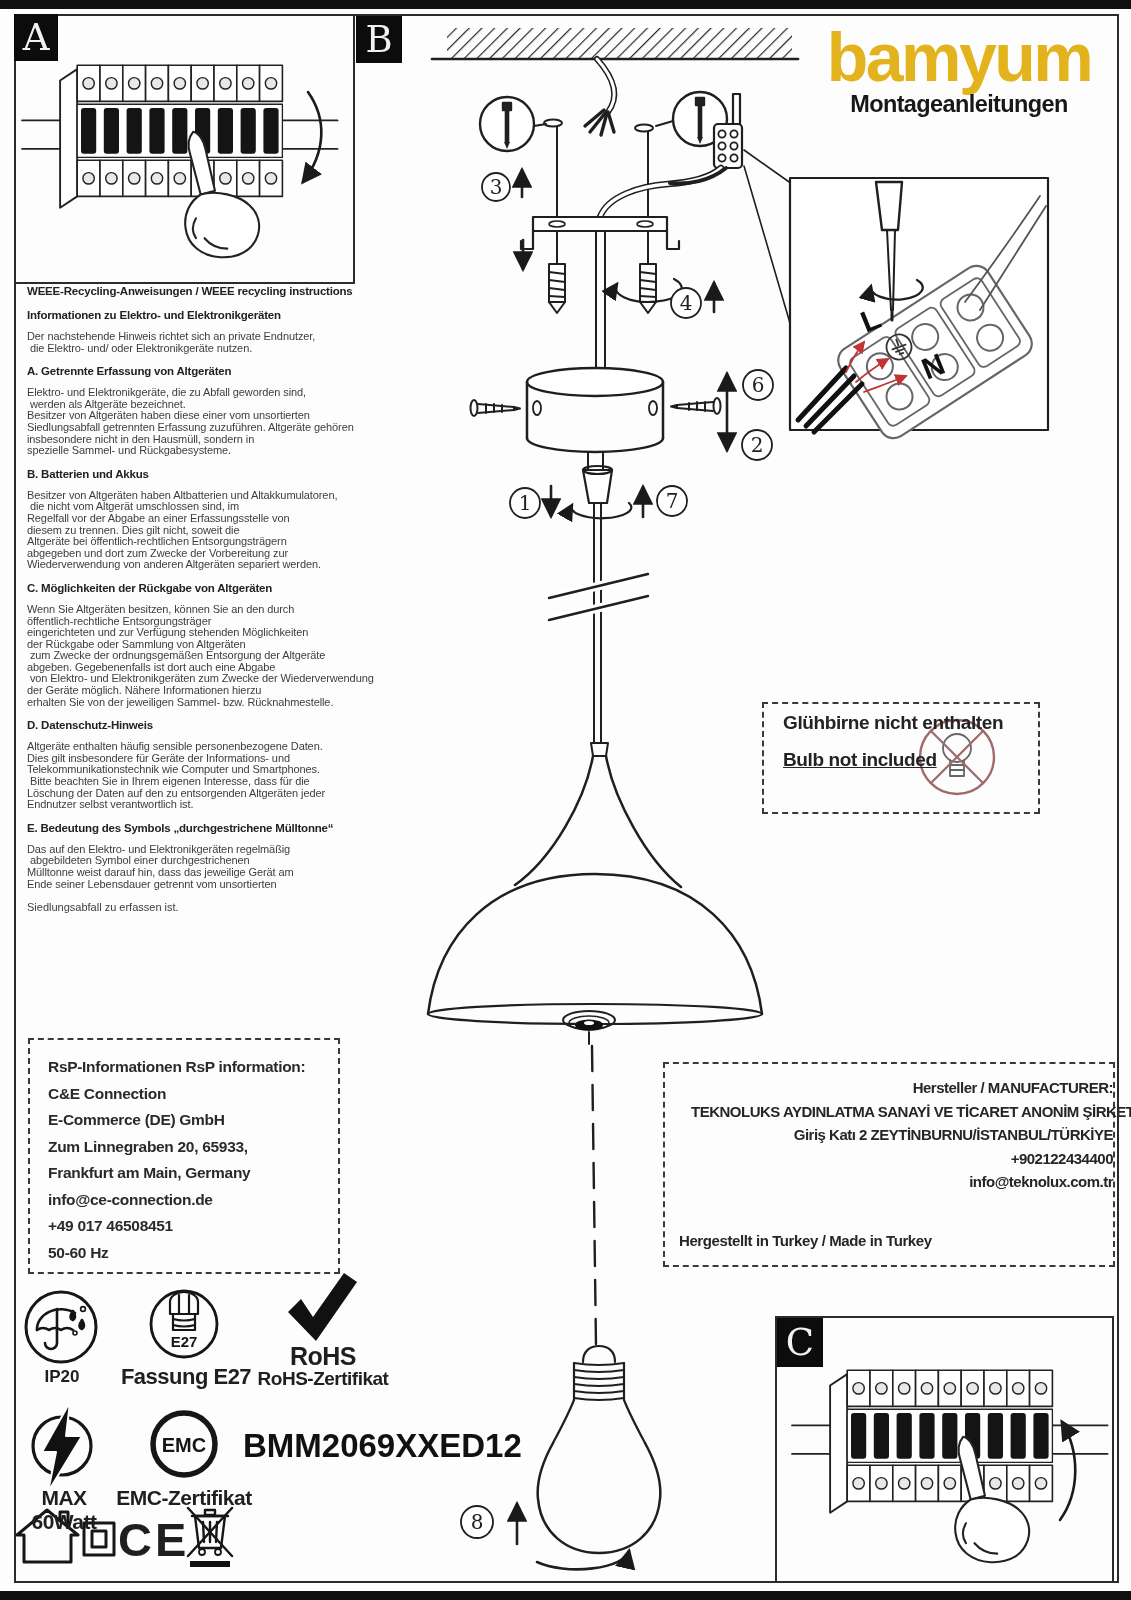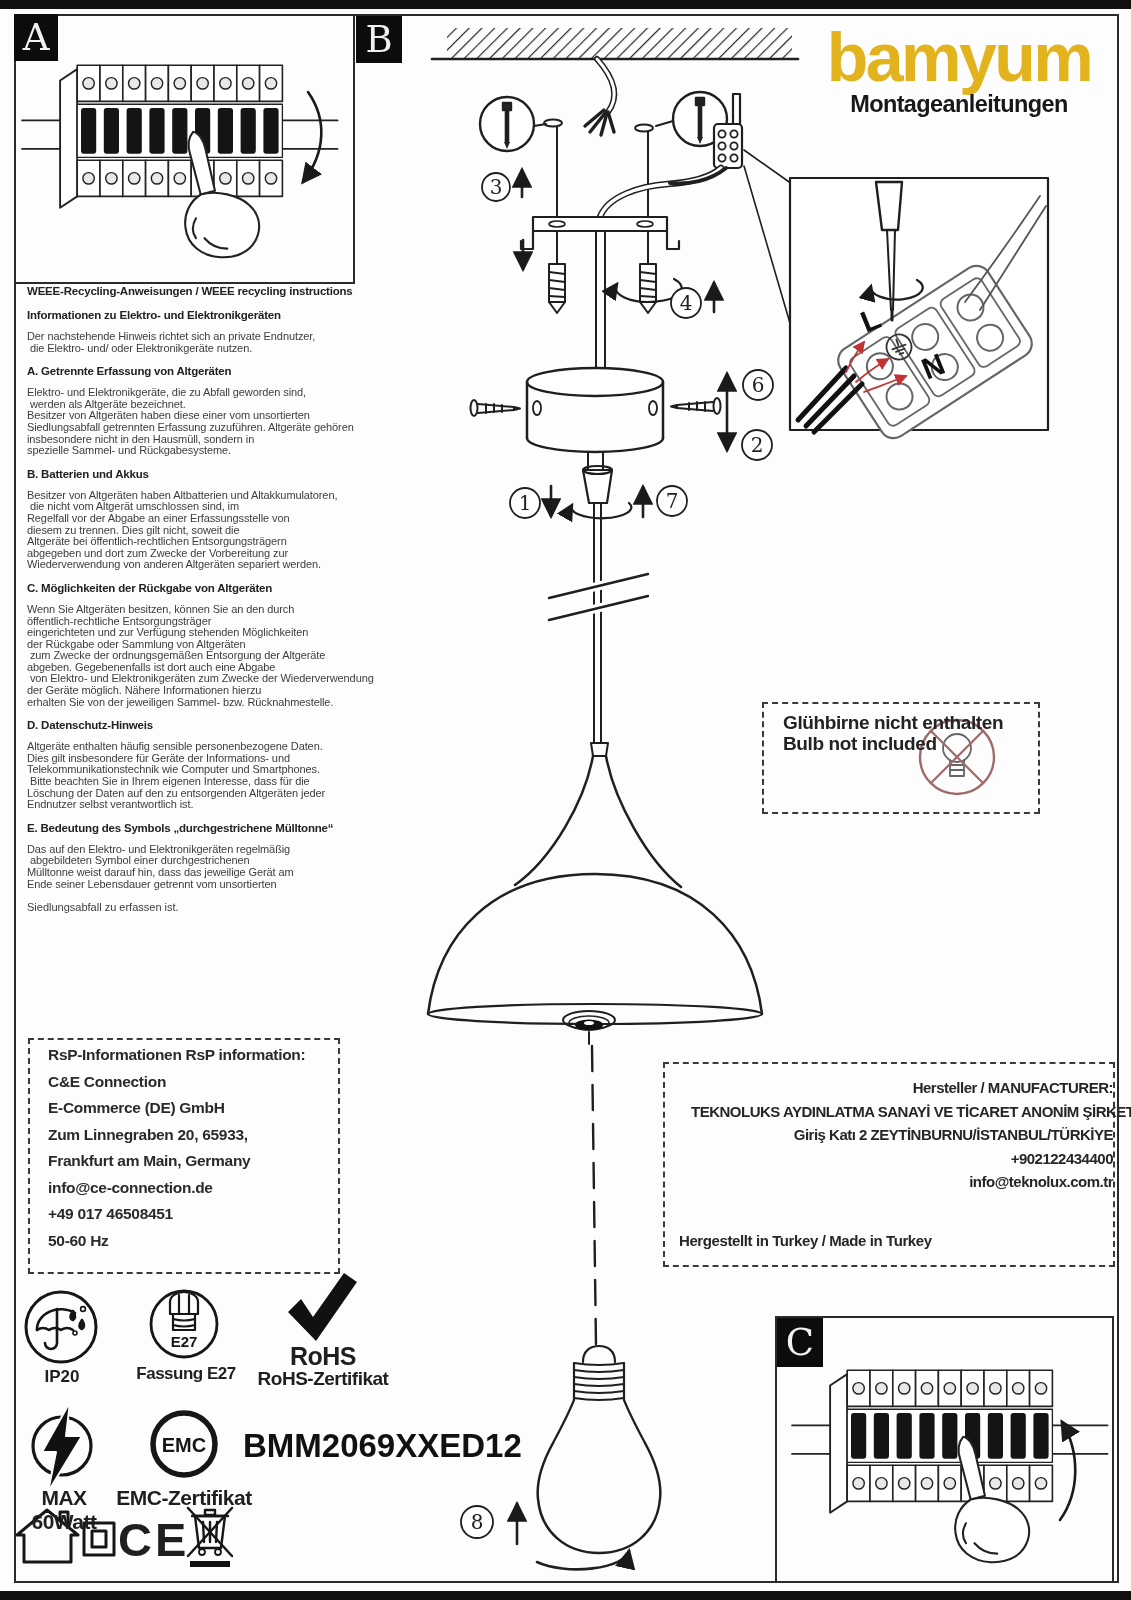--- a/index.html
+++ b/index.html
@@ -20,21 +20,21 @@
   .w-foot{font-size:11px;color:#3d3d3d;margin-top:11px;}
   
   #brand{left:805px;top:24px;width:308px;text-align:center;z-index:10;}
   #logo{font-size:68px;font-weight:bold;letter-spacing:-2.5px;line-height:66px;}
   .brand-sub{font-size:23.5px;font-weight:bold;color:#181818;line-height:28px;letter-spacing:-0.6px;}
   
   .dashed{border:2px dashed #3a3a3a;z-index:8;background:transparent;}
   #bulb-box{left:762px;top:702px;width:274px;height:108px;}
   #bulb-box .t{position:absolute;left:19px;font-size:19px;font-weight:bold;letter-spacing:-0.4px;color:#232323;}
   #rsp-box{left:28px;top:1038px;width:308px;height:232px;}
-  #rsp-box .lines{margin:2px 0 0 18px;}
+  #rsp-box .lines{margin:14px 0 0 18px;}
   #rsp-box .lines div{font-size:15.5px;font-weight:bold;line-height:26.5px;letter-spacing:-0.3px;color:#2a2a2a;white-space:pre;}
   #mfg-box{left:663px;top:1062px;width:448px;height:201px;}
   #mfg-box .lines{margin:12px 0 0 26px;text-align:right;}
   #mfg-box .lines div{font-size:15px;font-weight:bold;line-height:23.5px;letter-spacing:-0.5px;color:#262626;white-space:pre;}
   #mfg-made{position:absolute;left:14px;top:168px;font-size:15px;font-weight:bold;letter-spacing:-0.4px;color:#262626;}
   
   .cert-label{z-index:10;font-weight:bold;color:#1f1f1f;text-align:center;}
   #product-code{left:243px;top:1427px;font-size:33px;font-weight:bold;letter-spacing:0px;color:#111;z-index:10;}
   svg text{font-family:"Liberation Sans",sans-serif;}
   svg .stepnum{font-family:"DejaVu Serif",serif;font-size:20px;fill:#222;}
@@ -118,21 +118,21 @@
         <div>Das auf den Elektro- und Elektronikgeräten regelmäßig</div>
         <div> abgebildeten Symbol einer durchgestrichenen</div>
         <div>Mülltonne weist darauf hin, dass das jeweilige Gerät am</div>
         <div>Ende seiner Lebensdauer getrennt vom unsortierten</div>
       </div>
     <div class="w-foot">Siedlungsabfall zu erfassen ist.</div>
   </div>
 
   <div class="abs dashed" id="bulb-box">
     <div class="t" style="top:8px;">Glühbirne nicht enthalten</div>
-    <div class="t" style="top:29px;">Bulb not included</div>
+    <div class="t" style="top:45px;text-decoration:underline;">Bulb not included</div>
   </div>
 
   <div class="abs dashed" id="rsp-box">
     <div class="lines">
         <div>RsP-Informationen RsP information:</div>
         <div>C&amp;E Connection</div>
         <div>E-Commerce (DE) GmbH</div>
         <div>Zum Linnegraben 20, 65933,</div>
         <div>Frankfurt am Main, Germany</div>
         <div>info@ce-connection.de</div>
@@ -146,21 +146,21 @@
         <div>Hersteller / MANUFACTURER:</div>
         <div>TEKNOLUKS AYDINLATMA SANAYİ VE TİCARET ANONİM ŞİRKETİ</div>
         <div>Giriş Katı 2 ZEYTİNBURNU/İSTANBUL/TÜRKİYE</div>
         <div>+902122434400</div>
         <div>info@teknolux.com.tr</div>
       </div>
     <div id="mfg-made">Hergestellt in Turkey / Made in Turkey</div>
   </div>
 
   <div class="abs cert-label" style="left:24px;top:1367px;width:76px;font-size:17px;">IP20</div>
-  <div class="abs cert-label" style="left:118px;top:1364px;width:136px;font-size:17px;letter-spacing:-0.5px;">Fassung E27</div>
+  <div class="abs cert-label" style="left:118px;top:1364px;width:136px;font-size:22px;letter-spacing:-0.5px;">Fassung E27</div>
   <div class="abs cert-label" style="left:282px;top:1342px;width:82px;font-size:25px;letter-spacing:-0.5px;">RoHS</div>
   <div class="abs cert-label" style="left:255px;top:1368px;width:136px;font-size:19px;letter-spacing:-0.5px;">RoHS-Zertifikat</div>
   <div class="abs cert-label" style="left:8px;top:1486px;width:112px;font-size:21px;letter-spacing:-0.5px;">MAX 60Watt</div>
   <div class="abs cert-label" style="left:116px;top:1486px;width:136px;font-size:21px;letter-spacing:-0.5px;">EMC-Zertifikat</div>
   <div class="abs cert-label" style="left:118px;top:1512px;width:76px;font-size:47px;letter-spacing:3px;text-align:left;">CE</div>
 
   <div class="abs" id="product-code">BMM2069XXED12</div>
 
   <svg id="artwork" class="abs" width="1131" height="1600" viewBox="0 0 1131 1600" fill="none" stroke-linecap="round" stroke-linejoin="round">
     <defs>

